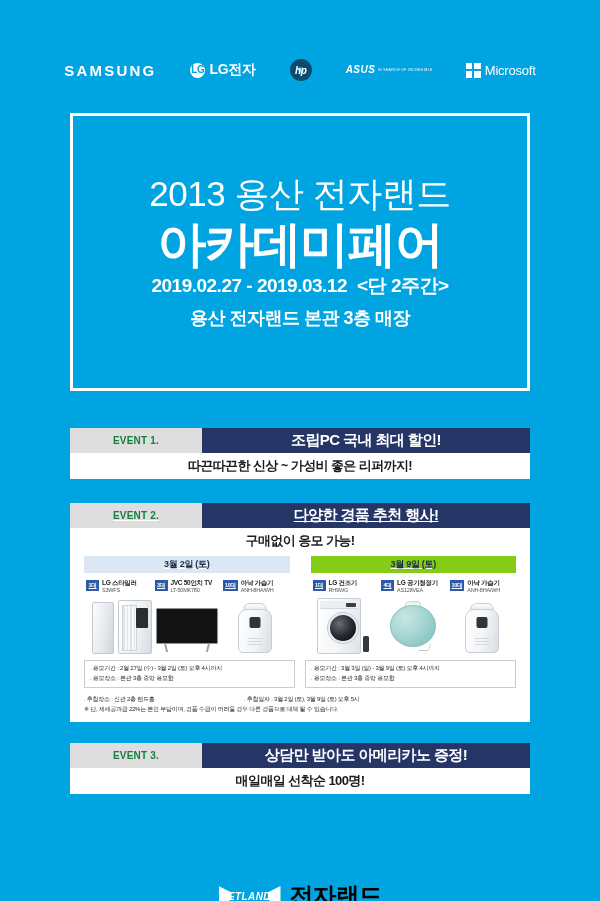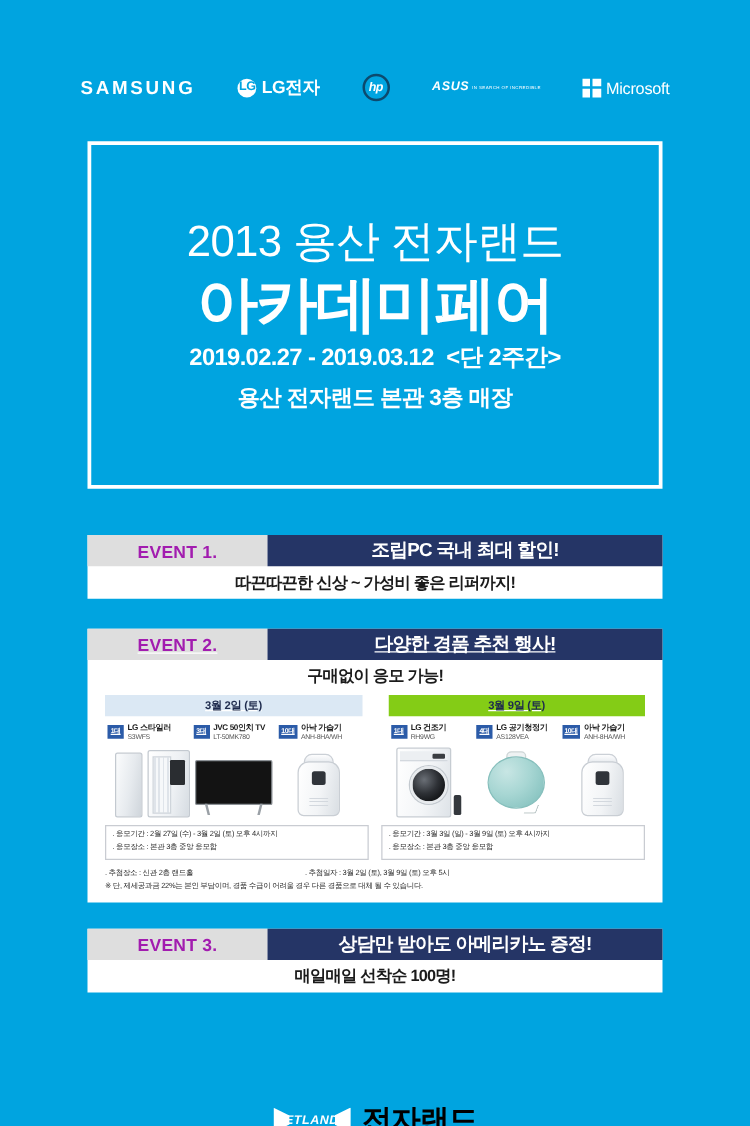--- a/index.html
+++ b/index.html
@@ -62,21 +62,21 @@
     font-size: 10px;
     font-weight: bold;
     display: flex;
     align-items: center;
     justify-content: center;
     line-height: 1;
   }
   .brand-hp {
     width: 22px; height: 22px;
     border-radius: 50%;
-    border: 2px solid #0c4a6e;
+    border: 8px solid #0c4a6e;
     display: flex;
     align-items: center;
     justify-content: center;
     font-size: 10px;
     font-style: italic;
     font-weight: bold;
     letter-spacing: -0.5px;
   }
   .brand-asus {
     text-align: center;
@@ -157,24 +157,24 @@
     position: absolute;
     left: 70px;
     width: 460px;
     background: #ffffff;
   }
   .event-head {
     display: flex;
     height: 25px;
   }
   .event-tag {
-    width: 144px;
+    width: 132px;
     background: #dedede;
-    color: #a21caf;
-    font-size: 14px;
+    color: #15803d;
+    font-size: 10px;
     font-weight: bold;
     display: flex;
     align-items: center;
     justify-content: center;
     letter-spacing: 0.2px;
   }
   .event-title {
     flex: 1;
     background: #253566;
     color: #ffffff;

